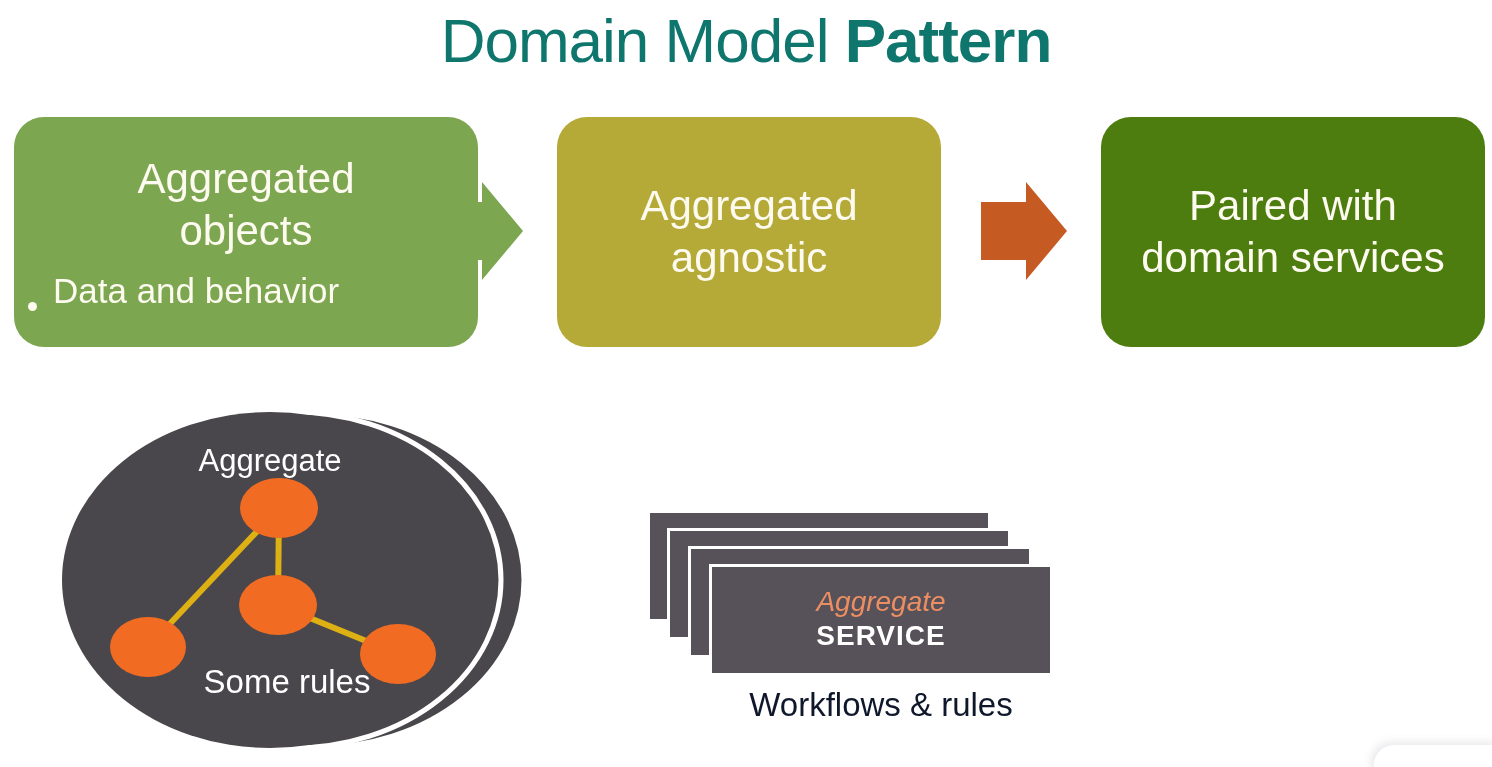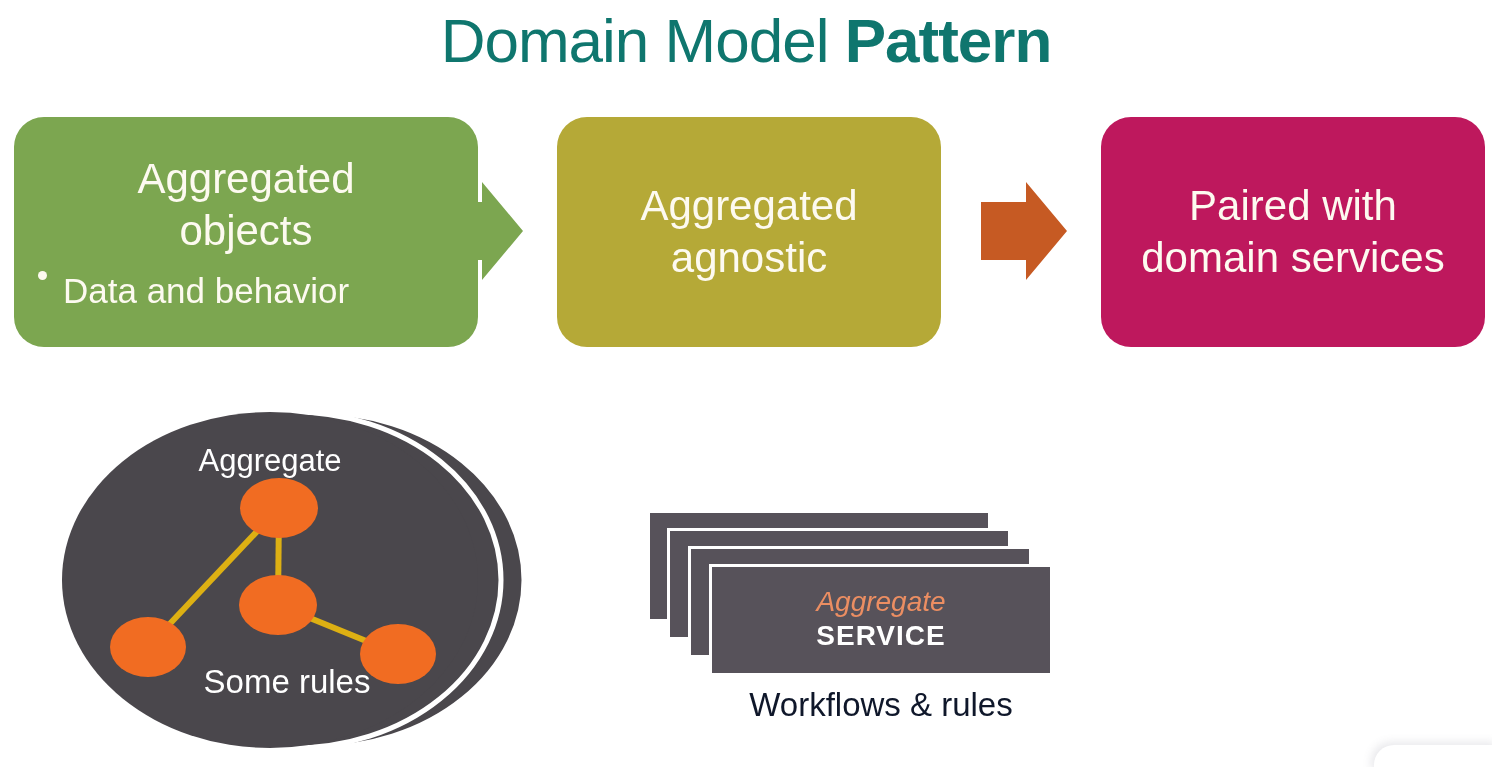--- a/index.html
+++ b/index.html
@@ -20,22 +20,22 @@
     display:flex;flex-direction:column;align-items:center;justify-content:center;
     color:#FDFAF0;
   }
   .box-1{left:14px;width:464px;}
   .box-2{left:557px;width:384px;}
   .box-3{left:1101px;width:384px;}
   .box-title{
     font-size:42px;line-height:52px;text-align:center;max-width:320px;
   }
   .box-bullet{
-    display:flex;align-items:flex-start;margin-top:14px;width:100%;
-    padding-left:24px;box-sizing:border-box;font-size:35px;line-height:40px;
+    display:flex;align-items:flex-end;margin-top:14px;width:100%;
+    padding-left:14px;box-sizing:border-box;font-size:35px;line-height:40px;
   }
   .box-bullet .dot{
     width:9px;height:9px;border-radius:50%;background:#FDFAF0;
     margin-right:16px;flex:0 0 auto;
   }
   .arrow-svg{position:absolute;top:182px;width:88px;height:98px;}
   .arrow-1{left:437px;}
   .arrow-2{left:981px;}
   
   .aggregate-svg{position:absolute;left:55px;top:403px;width:492px;height:364px;}
@@ -87,21 +87,21 @@
   </svg>
 
   <div class="flow-box box-2" style="background-color: rgb(181, 169, 55);">
     <div class="box-title">Aggregated agnostic</div>
   </div>
 
   <svg class="arrow-svg arrow-2" viewBox="0 0 88 98">
     <polygon points="0,20 45,20 45,0 86,49 45,98 45,78 0,78" style="fill: rgb(198, 90, 35);"></polygon>
   </svg>
 
-  <div class="flow-box box-3" style="background-color: #be185d;">
+  <div class="flow-box box-3" style="background-color: #4d7c0f;">
     <div class="box-title">Paired with domain services</div>
   </div>
 
   <svg class="aggregate-svg" viewBox="0 0 492 364">
 
     <ellipse cx="261" cy="177" rx="208" ry="168" stroke-width="5" stroke="#FFFFFF" style="fill: rgb(74, 71, 76);"></ellipse>
     <ellipse cx="238" cy="177" rx="208" ry="168" stroke-width="5" stroke="#FFFFFF" style="fill: rgb(74, 71, 76);"></ellipse>
     <ellipse cx="215" cy="177" rx="208" ry="168" style="fill: rgb(74, 71, 76);"></ellipse>
 
     <line x1="224" y1="105" x2="223" y2="202" stroke-width="6" style="stroke: rgb(221, 176, 19);"></line>

